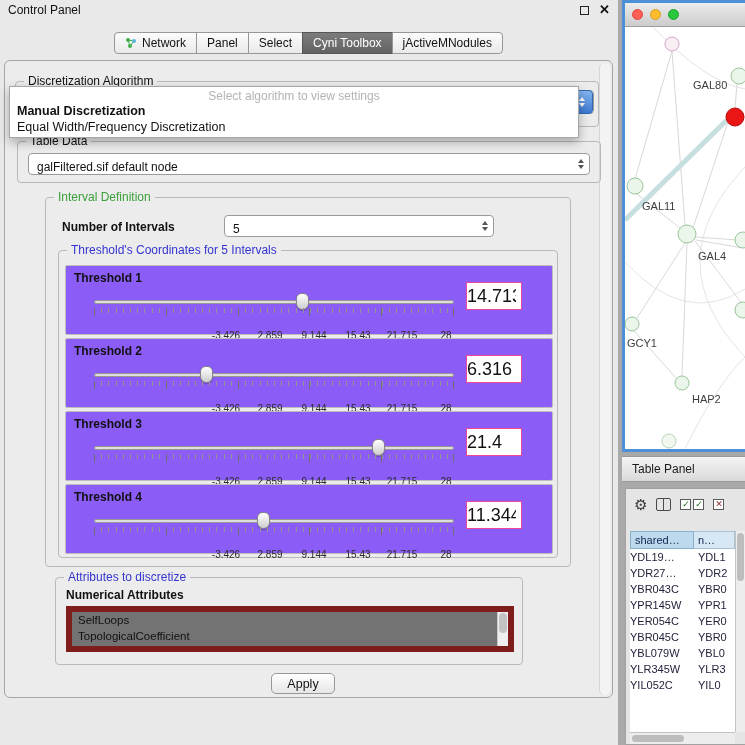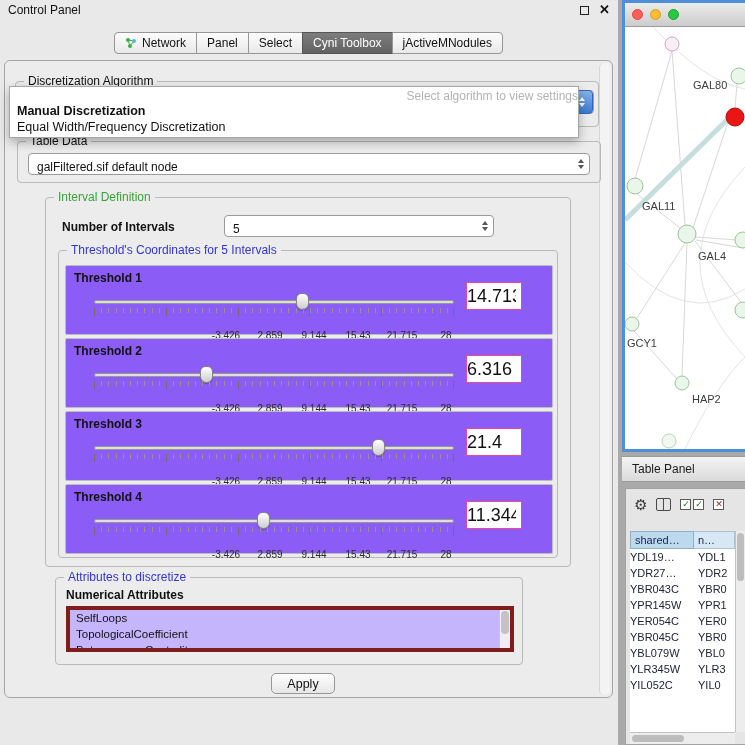--- a/index.html
+++ b/index.html
@@ -40,21 +40,21 @@
   .tri-up{width:0;height:0;border-left:3.5px solid transparent;border-right:3.5px solid transparent;border-bottom:4.5px solid #555}
   .tri-down{width:0;height:0;border-left:3.5px solid transparent;border-right:3.5px solid transparent;border-top:4.5px solid #555}
   .blue-cap{position:absolute;right:0;top:-1px;bottom:-1px;width:22px;border-radius:0 4px 4px 0;
     background:linear-gradient(#84b4ee,#3c79d2);border:1px solid #3568b4;display:flex;flex-direction:column;
     align-items:center;justify-content:center;gap:2px}
   .blue-cap .tri-up{border-bottom-color:#fff}
   .blue-cap .tri-down{border-top-color:#fff}
 
   .popup{position:absolute;left:4px;top:25px;width:570px;height:52px;background:#fff;border:1px solid #a6a6a6;
     box-shadow:0 4px 10px rgba(0,0,0,.3);z-index:10}
-  .popup .ph{color:#b3b3b3;text-align:right;font-size:12px;padding-top:2px}
+  .popup .ph{color:#b3b3b3;text-align:center;font-size:12px;padding-top:2px}
   .popup .opt{font-size:12.5px;color:#111;padding:1px 7px}
   .popup .opt.b{font-weight:bold}
 
   
   .th-box{position:absolute;left:6px;width:488px;height:70px;border:1px solid #bdbdbd;background:#8b5cf6;border-radius:2px}
   .th-name{position:absolute;left:8px;top:5px;font-size:12px;font-weight:bold;color:#111}
   .slider{position:absolute;left:28px;top:26px;width:360px;height:38px}
   .track{position:absolute;top:8px;left:0;right:0;height:4px;background:#dedede;border:1px solid #979797;border-radius:2px}
   .thumb{position:absolute;top:1px;width:13px;height:17px;margin-left:-6px;background:linear-gradient(#ffffff,#cdcdcd);
     border:1px solid #868686;border-radius:6px 6px 7px 7px;box-shadow:0 1px 1px rgba(0,0,0,.25)}
@@ -63,21 +63,21 @@
   .ticks-major{position:absolute;top:16px;left:0;right:0;height:8px;
     background:repeating-linear-gradient(90deg,#6f6f6f 0,#6f6f6f 1px,transparent 1px,transparent 71.8px)}
   .scale{position:absolute;top:38px;left:-14px;right:-14px;display:flex;justify-content:flex-end;
     font-size:10px;color:#2c2c2c}
   .scale span{width:44px;text-align:center}
   .th-value{position:absolute;left:400px;top:16px;width:56px;height:28px;border:1px solid #ec4899;background:#fff;
     font-family:"Liberation Sans",sans-serif;font-size:18px;text-align:left;padding-right:5px;color:#111}
 
   .bold-label{position:absolute;font-size:12px;font-weight:bold;color:#111}
 
-  .listbox{position:absolute;background:#c4b5fd;border:4px solid #7f1d1d;overflow:hidden}
+  .listbox{position:absolute;background:#737373;border:6px solid #7f1d1d;overflow:hidden}
   .attr-item{font-size:11.5px;color:#111;line-height:16px;padding-left:6px;white-space:nowrap}
   .list-scroll{position:absolute;right:0;top:0;bottom:0;width:11px;background:#efefef;border-left:1px solid #c9c9c9}
   .list-scroll .thumb2{position:absolute;left:1px;right:1px;top:1px;height:60%;background:#c3c3c3;border-radius:5px}
 
   .apply-btn{position:absolute;left:266px;top:612px;width:64px;height:21px;border:1px solid #989898;border-radius:5px;
     background:linear-gradient(#ffffff,#e6e6e6);font-size:12.5px;color:#111;display:flex;align-items:center;justify-content:center}
 
   
   .netwin{position:absolute;left:622px;top:0;width:123px;height:452px;border:3px solid #4d90d8;border-right:0;background:#fff;overflow:hidden}
   .mac-bar{height:24px;background:linear-gradient(#ececec,#cccccc);border-bottom:1px solid #9c9c9c;

